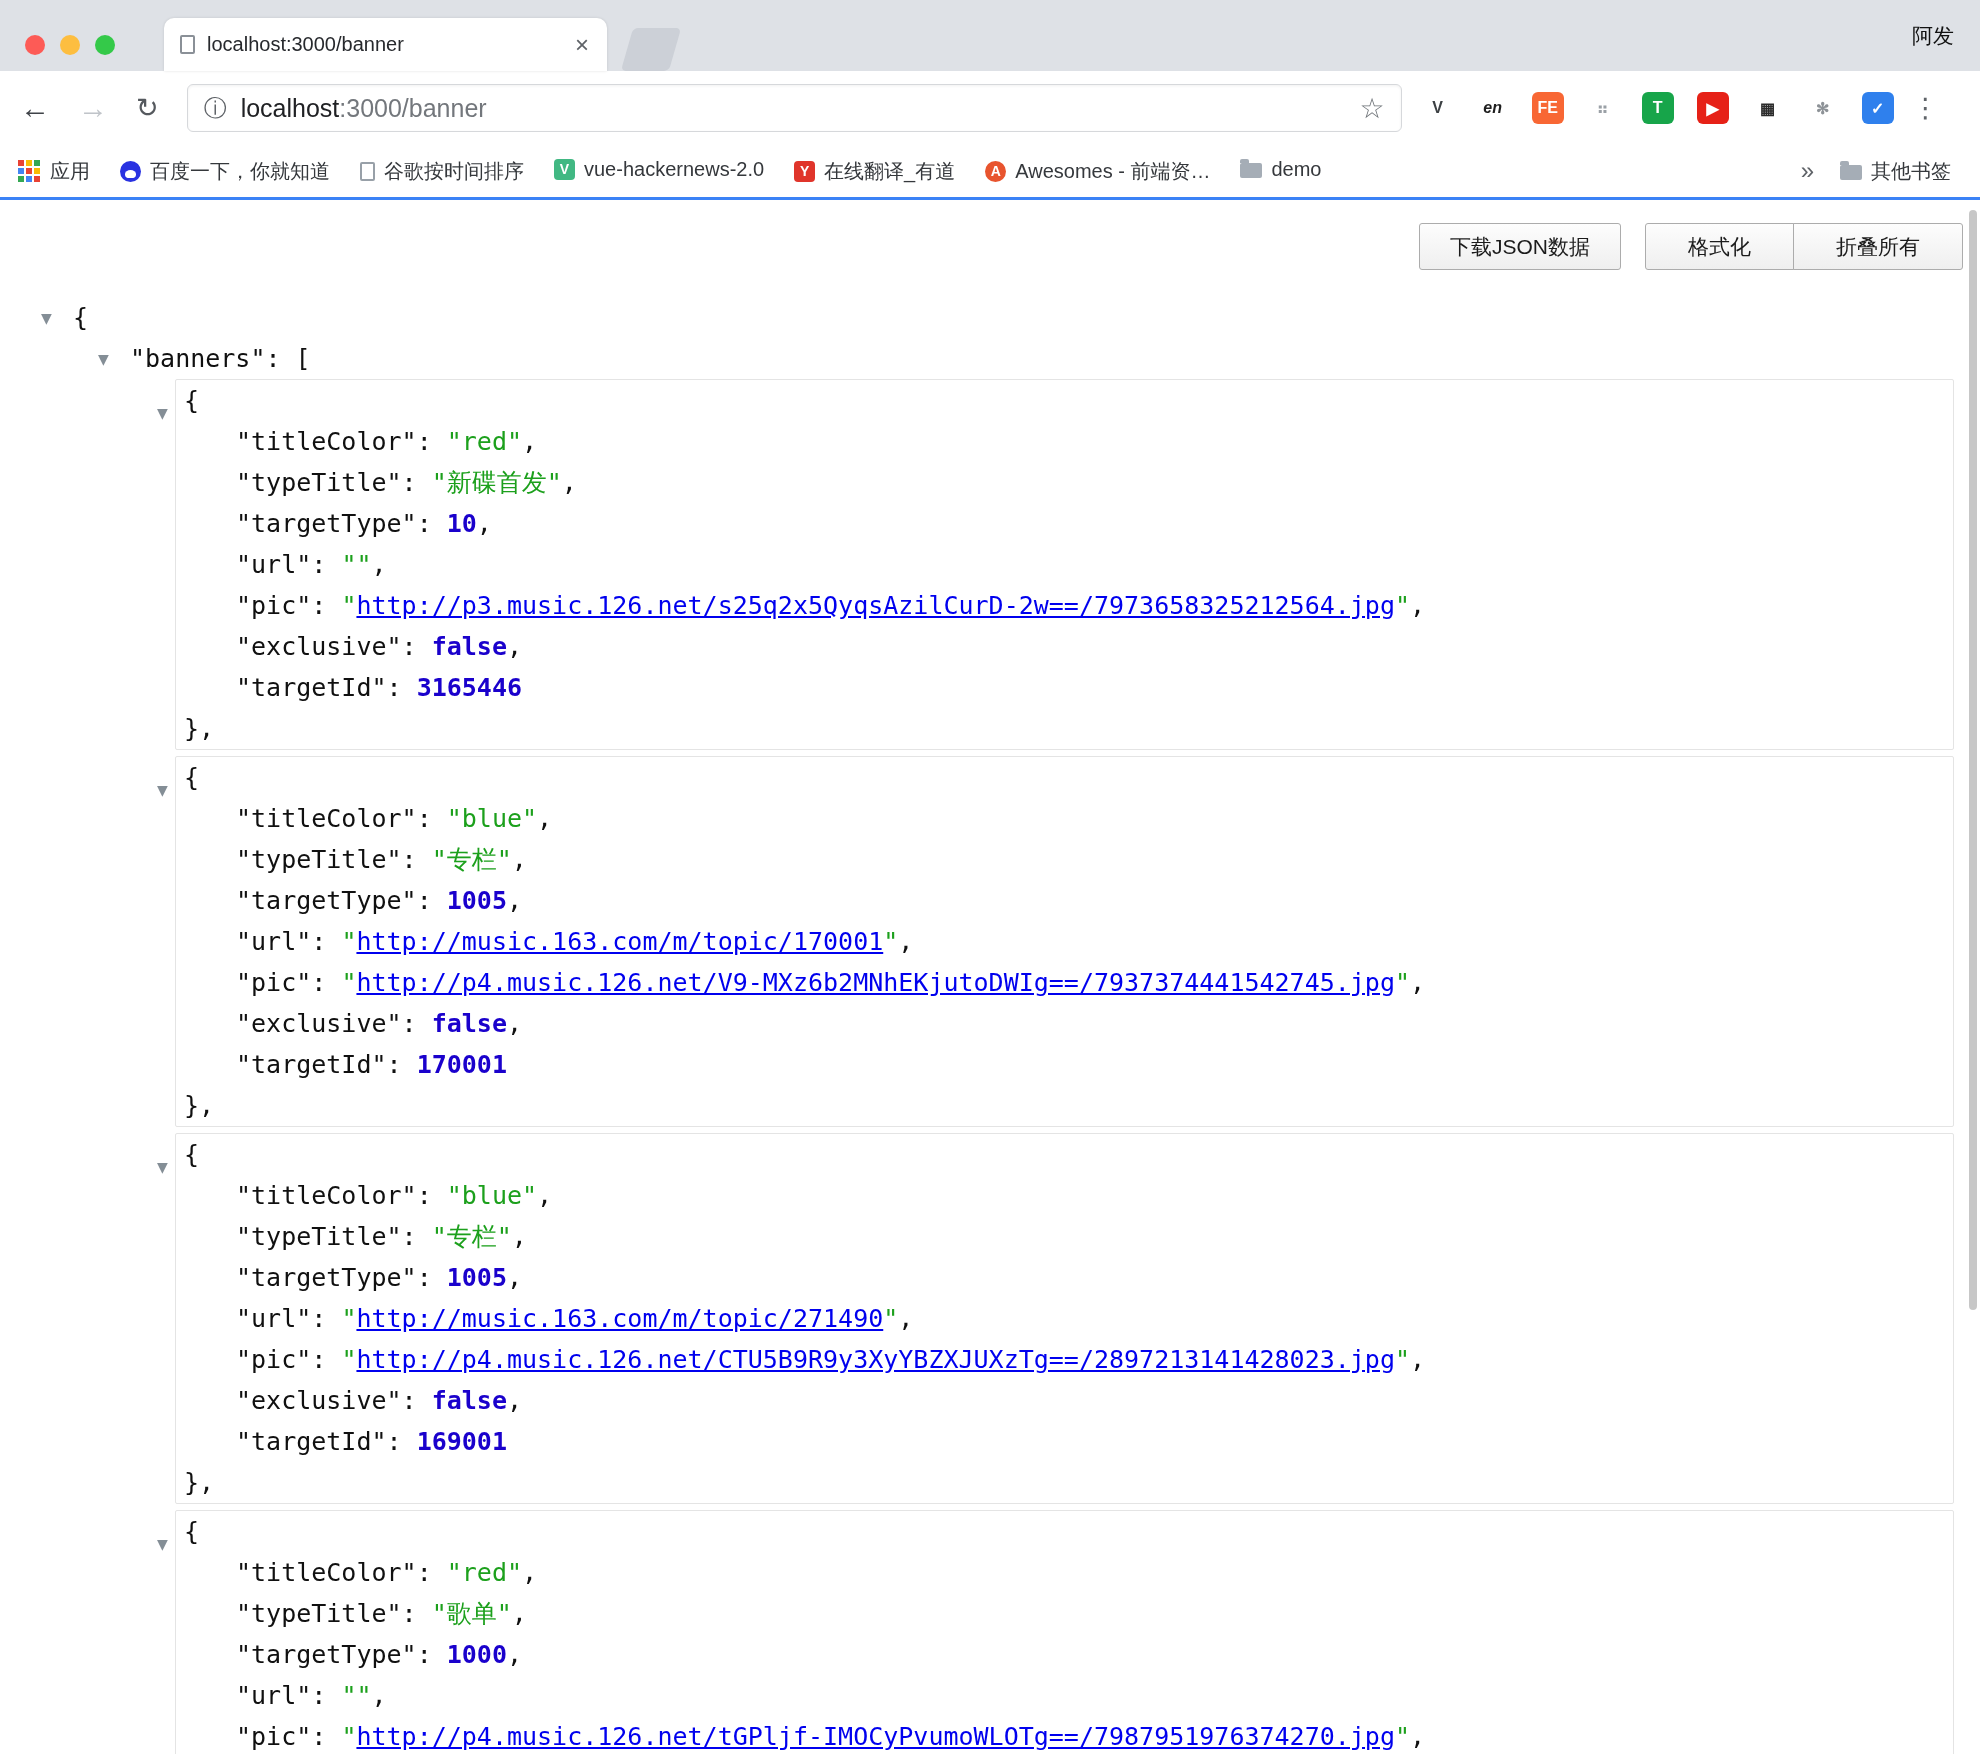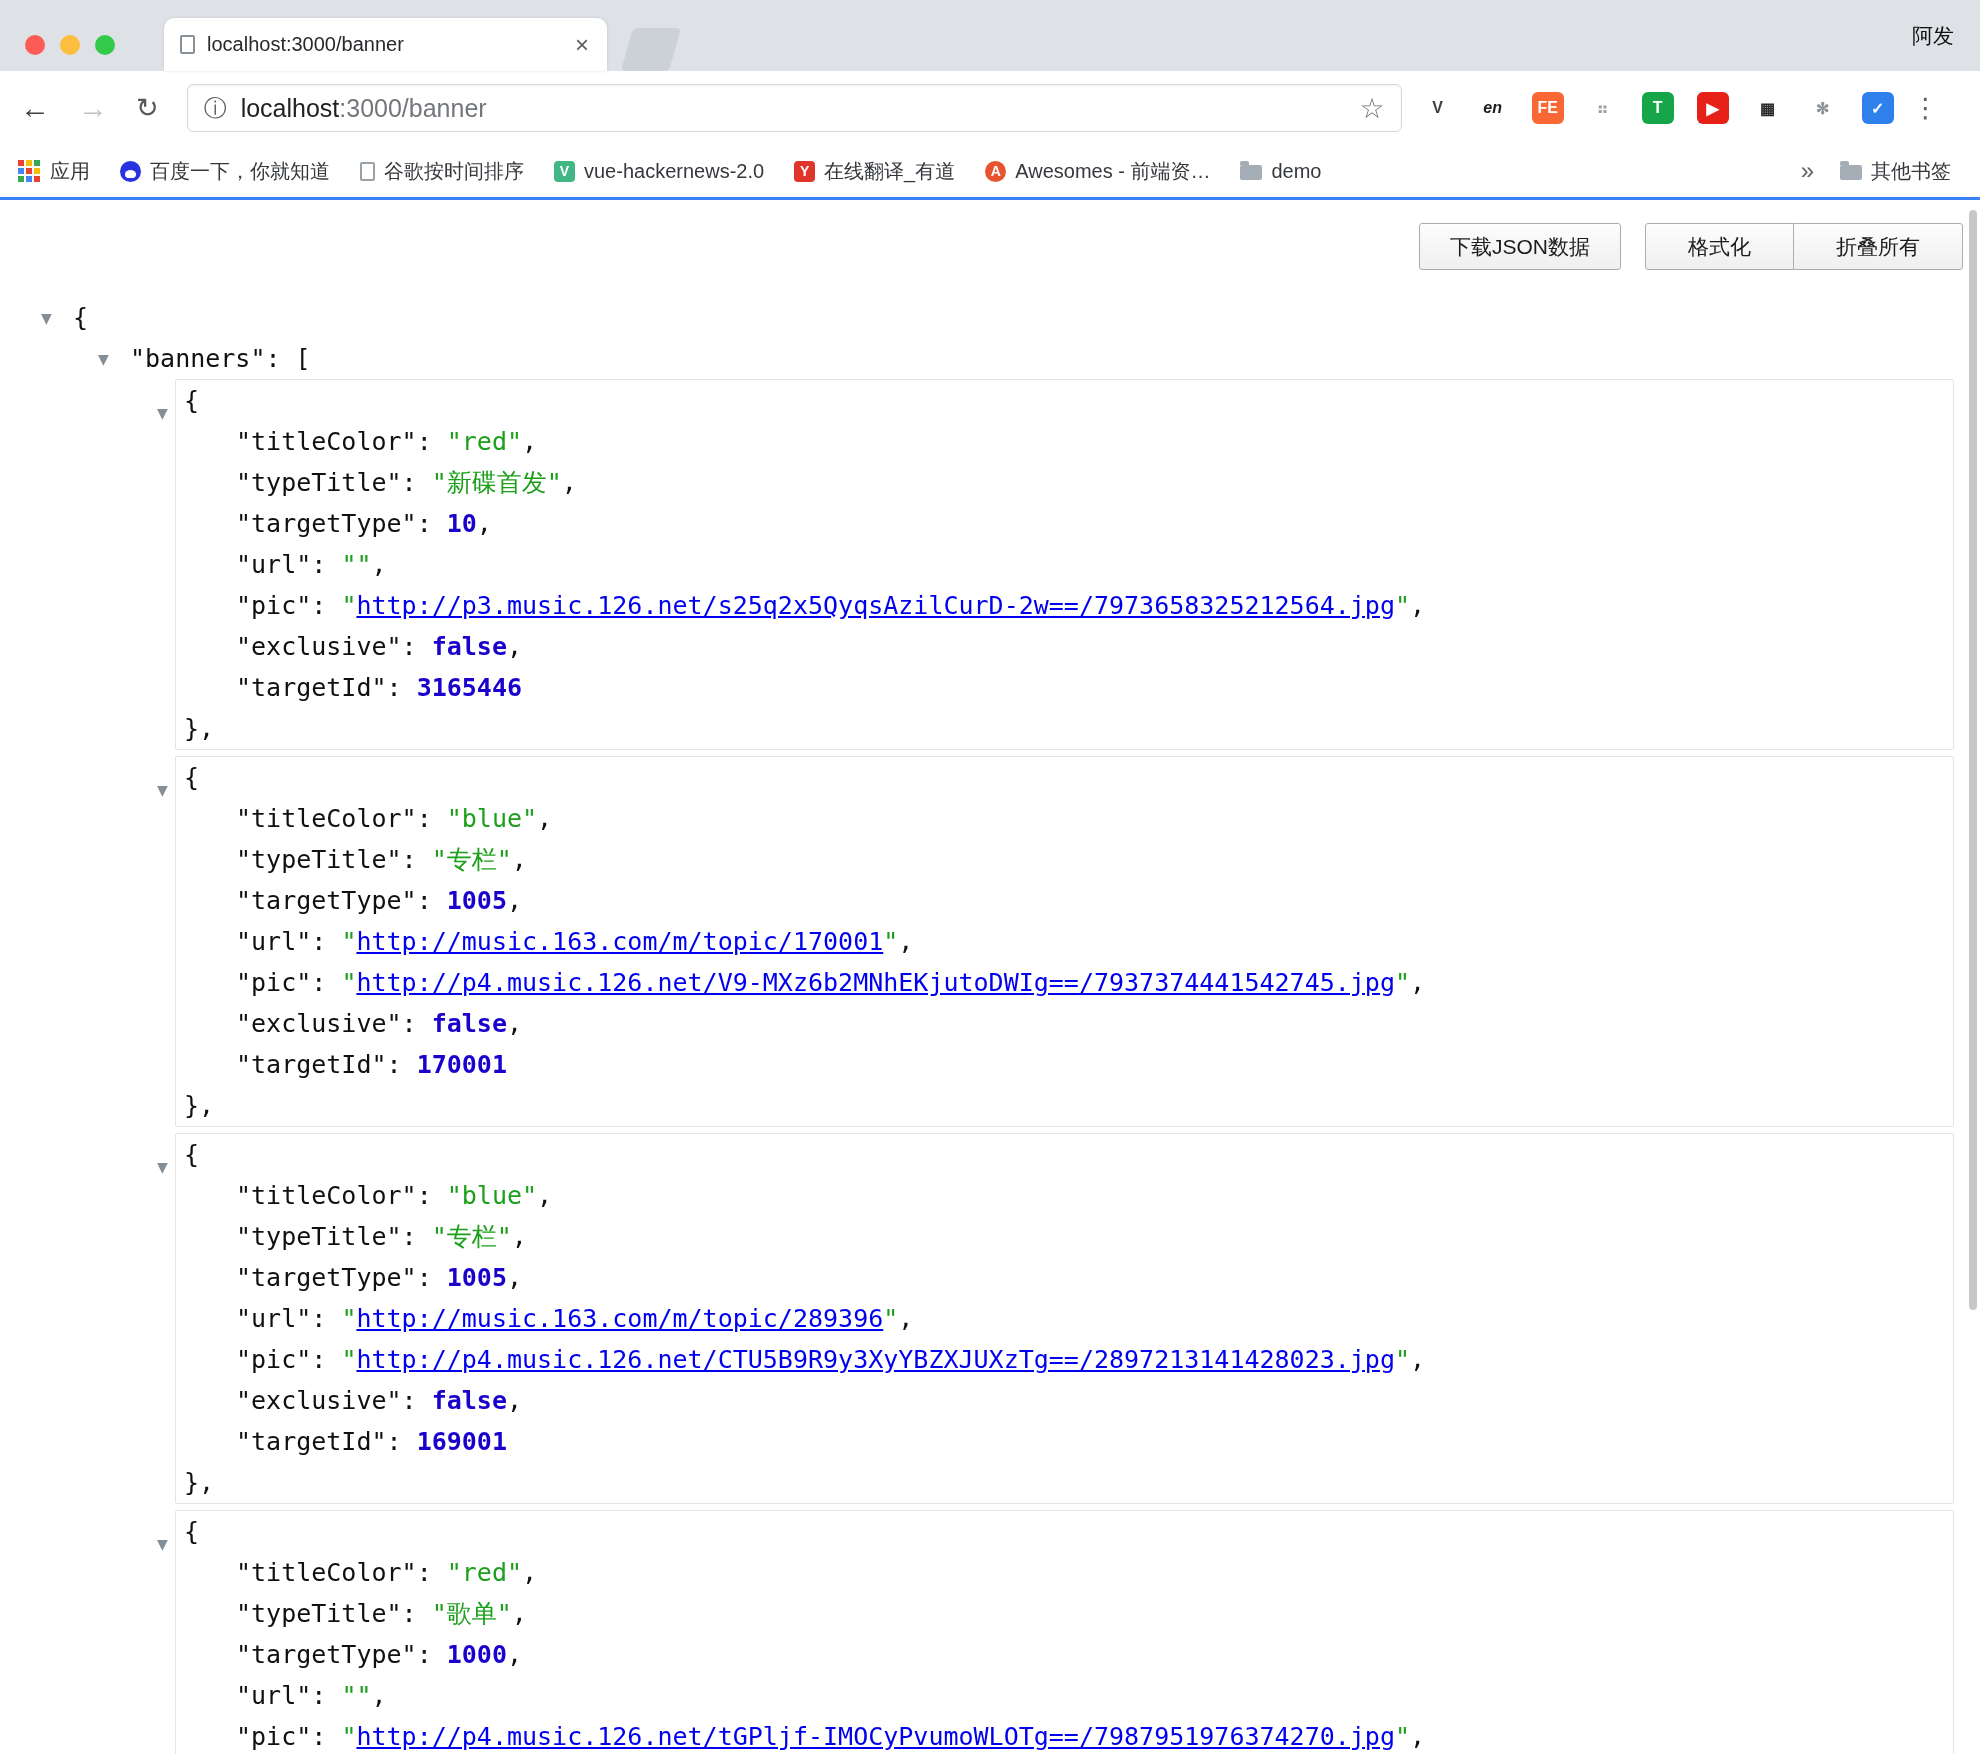--- a/index.html
+++ b/index.html
@@ -152,21 +152,21 @@
         <i></i>
         <i></i>
         <i></i>
         <i></i>
         <i></i>
         <i></i>
         <i></i>
       </span>
     <span class="bm-label">应用</span>
   </div>
-  <div id="bm-items" style="display:flex;align-items:center;">
+  <div id="bm-items" style="display:flex;align-items:flex-start;">
       <div class="bm">
         <span class="bm-ic">
           <span class="baidu"></span>
         </span>
         <span class="bm-label">百度一下，你就知道</span>
       </div>
       <div class="bm">
         <span class="bm-ic">
           <span class="pagei"></span>
         </span>
@@ -242,21 +242,21 @@
         <div class="line field"><span class="k">"exclusive"</span><span class="p">: </span><span class="bool">false</span><span class="p">,</span></div>
         <div class="line field"><span class="k">"targetId"</span><span class="p">: </span><span class="num">170001</span></div>
         <div class="line brace"><span class="p">},</span></div>
       </div>
       <div class="obj">
         <span class="tri">▼</span>
         <div class="line brace"><span class="p">{</span></div>
         <div class="line field"><span class="k">"titleColor"</span><span class="p">: </span><span class="str">"blue"</span><span class="p">,</span></div>
         <div class="line field"><span class="k">"typeTitle"</span><span class="p">: </span><span class="str">"专栏"</span><span class="p">,</span></div>
         <div class="line field"><span class="k">"targetType"</span><span class="p">: </span><span class="num">1005</span><span class="p">,</span></div>
-        <div class="line field"><span class="k">"url"</span><span class="p">: </span><span class="str">"</span><a class="jlink">http://music.163.com/m/topic/289396</a><span class="str">"</span><span class="p">,</span></div>
+        <div class="line field"><span class="k">"url"</span><span class="p">: </span><span class="str">"</span><a class="jlink">http://music.163.com/m/topic/271490</a><span class="str">"</span><span class="p">,</span></div>
         <div class="line field"><span class="k">"pic"</span><span class="p">: </span><span class="str">"</span><a class="jlink">http://p4.music.126.net/CTU5B9R9y3XyYBZXJUXzTg==/2897213141428023.jpg</a><span class="str">"</span><span class="p">,</span></div>
         <div class="line field"><span class="k">"exclusive"</span><span class="p">: </span><span class="bool">false</span><span class="p">,</span></div>
         <div class="line field"><span class="k">"targetId"</span><span class="p">: </span><span class="num">169001</span></div>
         <div class="line brace"><span class="p">},</span></div>
       </div>
       <div class="obj">
         <span class="tri">▼</span>
         <div class="line brace"><span class="p">{</span></div>
         <div class="line field"><span class="k">"titleColor"</span><span class="p">: </span><span class="str">"red"</span><span class="p">,</span></div>
         <div class="line field"><span class="k">"typeTitle"</span><span class="p">: </span><span class="str">"歌单"</span><span class="p">,</span></div>

